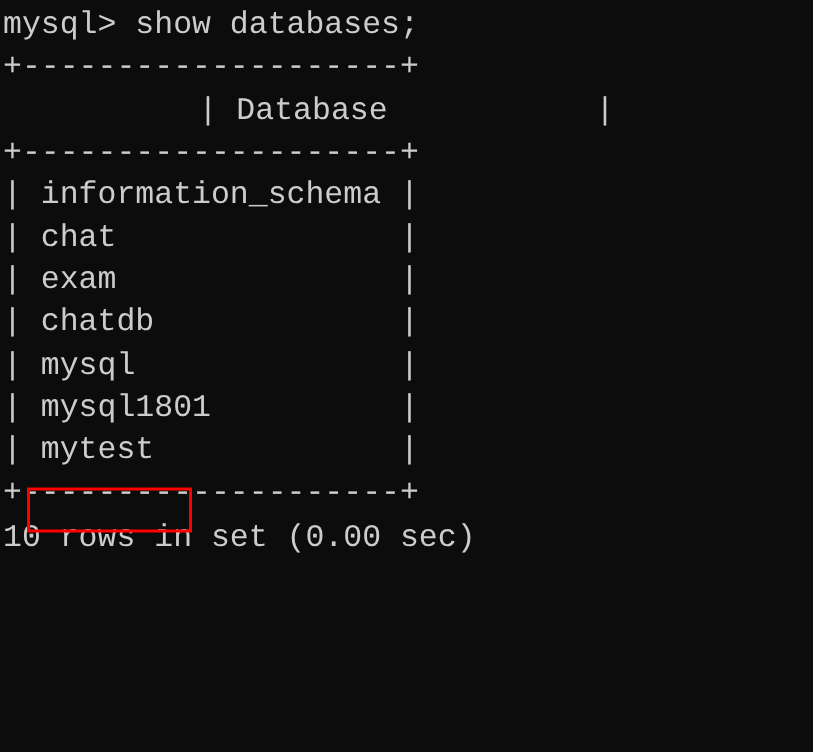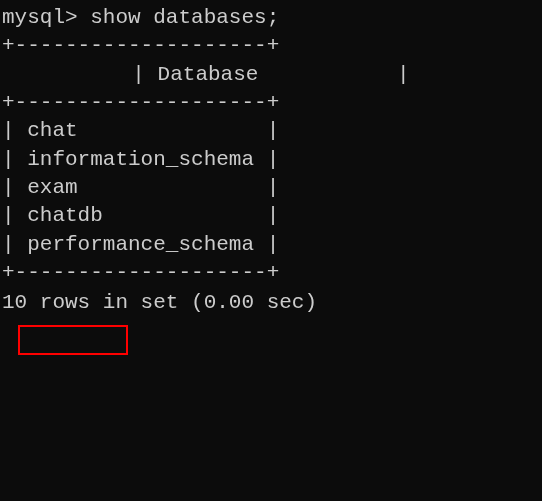--- a/index.html
+++ b/index.html
@@ -48,24 +48,26 @@
 
 <div class="prompt-line"><span>mysql&gt; </span><span>show databases;</span></div>
 
 <div class="border-line">+--------------------+</div>
 
 <div class="header-row"><span>| </span><span>Database</span><span>           |</span></div>
 
 <div class="border-line">+--------------------+</div>
 
 <div id="rows-container">
+    <div class="data-row">| information_schema |</div>
     <div class="data-row">| chat               |</div>
-    <div class="data-row">| information_schema |</div>
     <div class="data-row">| exam               |</div>
     <div class="data-row">| chatdb             |</div>
-    <div class="data-row">| performance_schema |</div>
+    <div class="data-row">| mysql              |</div>
+    <div class="data-row">| mysql1801          |</div>
+    <div class="data-row">| mytest             |</div>
   </div>
 
 <div class="border-line">+--------------------+</div>
 
 <div class="result-line">10 rows in set (0.00 sec)</div>
 
 <div class="highlight-box" id="highlight" style="top: 325px; left: 18px; width: 110px; height: 30px;"></div>
 
 </body></html>

